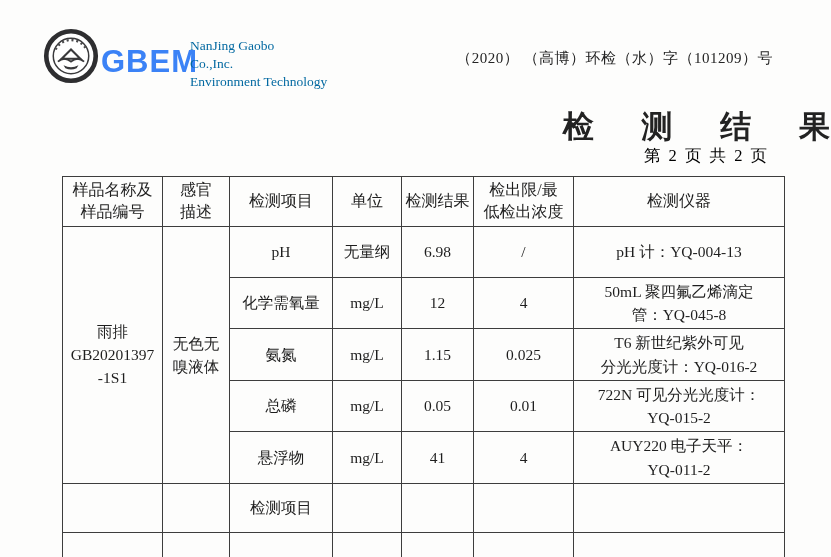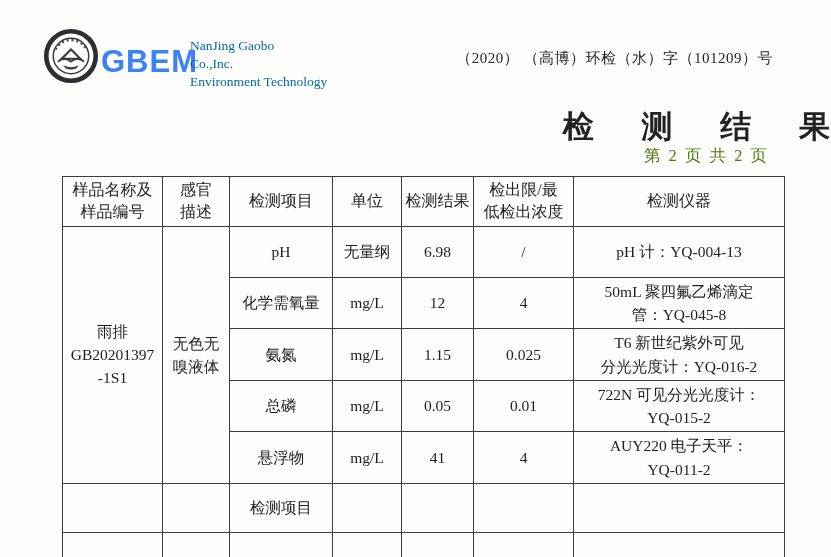--- a/index.html
+++ b/index.html
@@ -24,21 +24,21 @@
     font-size:15px;color:#242424;letter-spacing:.5px;white-space:nowrap;text-align:right;
   }
   
   .title{
     position:absolute;left:0;top:94px;width:100%;margin:12px;
     text-align:right;font-size:31px;font-weight:600;
     letter-spacing:13px;word-spacing:14px;color:#222;
   }
   .page-info{
     position:absolute;right:62px;top:145px;
-    font-size:16.5px;letter-spacing:2px;color:#4d7c0f;
+    font-size:16.5px;letter-spacing:2px;color:#000000;
   }
   
   table.results{
     position:absolute;left:62px;top:176px;width:722px;
     border-collapse:collapse;table-layout:fixed;
   }
   .results th,.results td{
     border:1.6px solid #3d3d3d;
     text-align:center;vertical-align:middle;
     white-space:pre-line;

